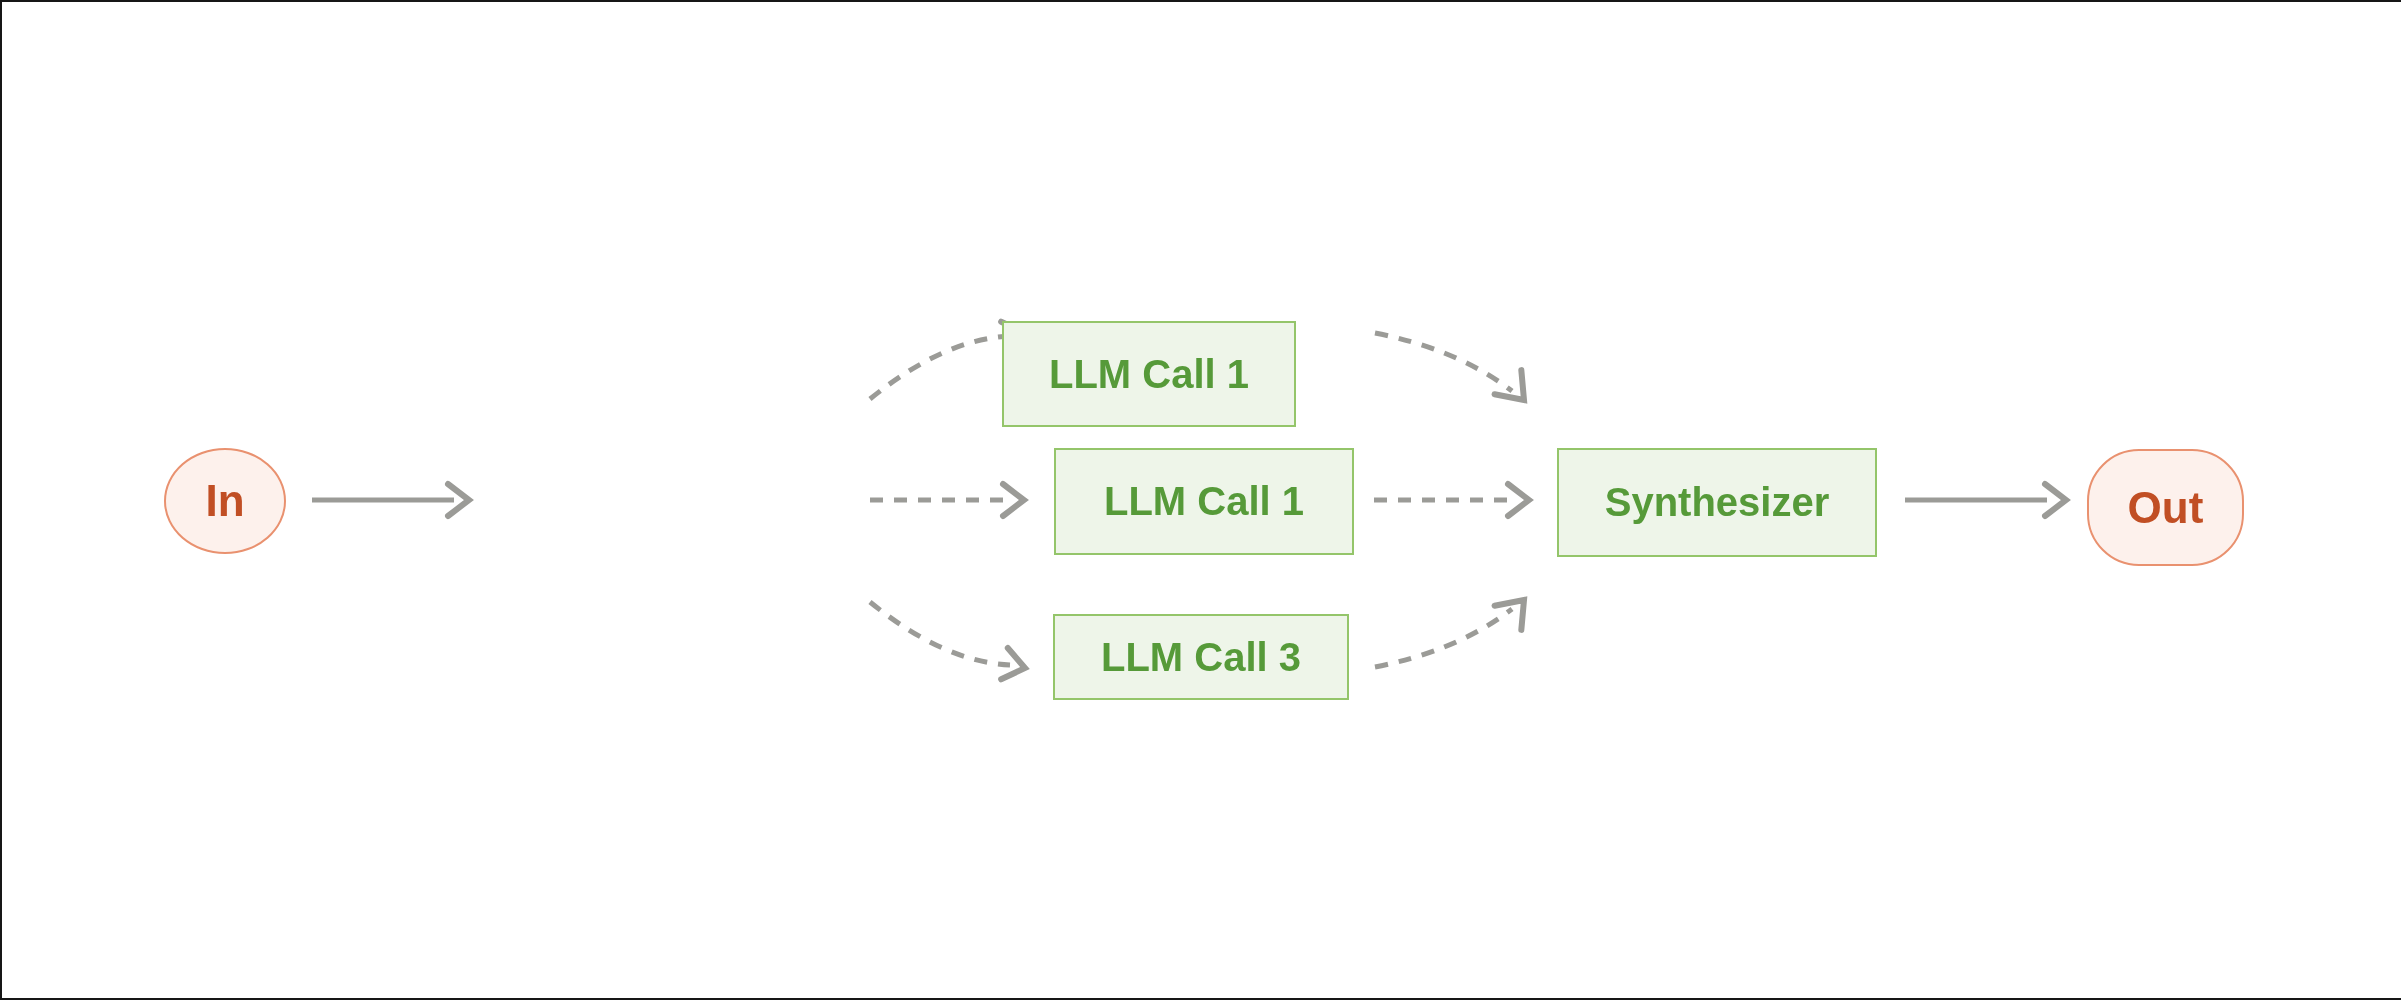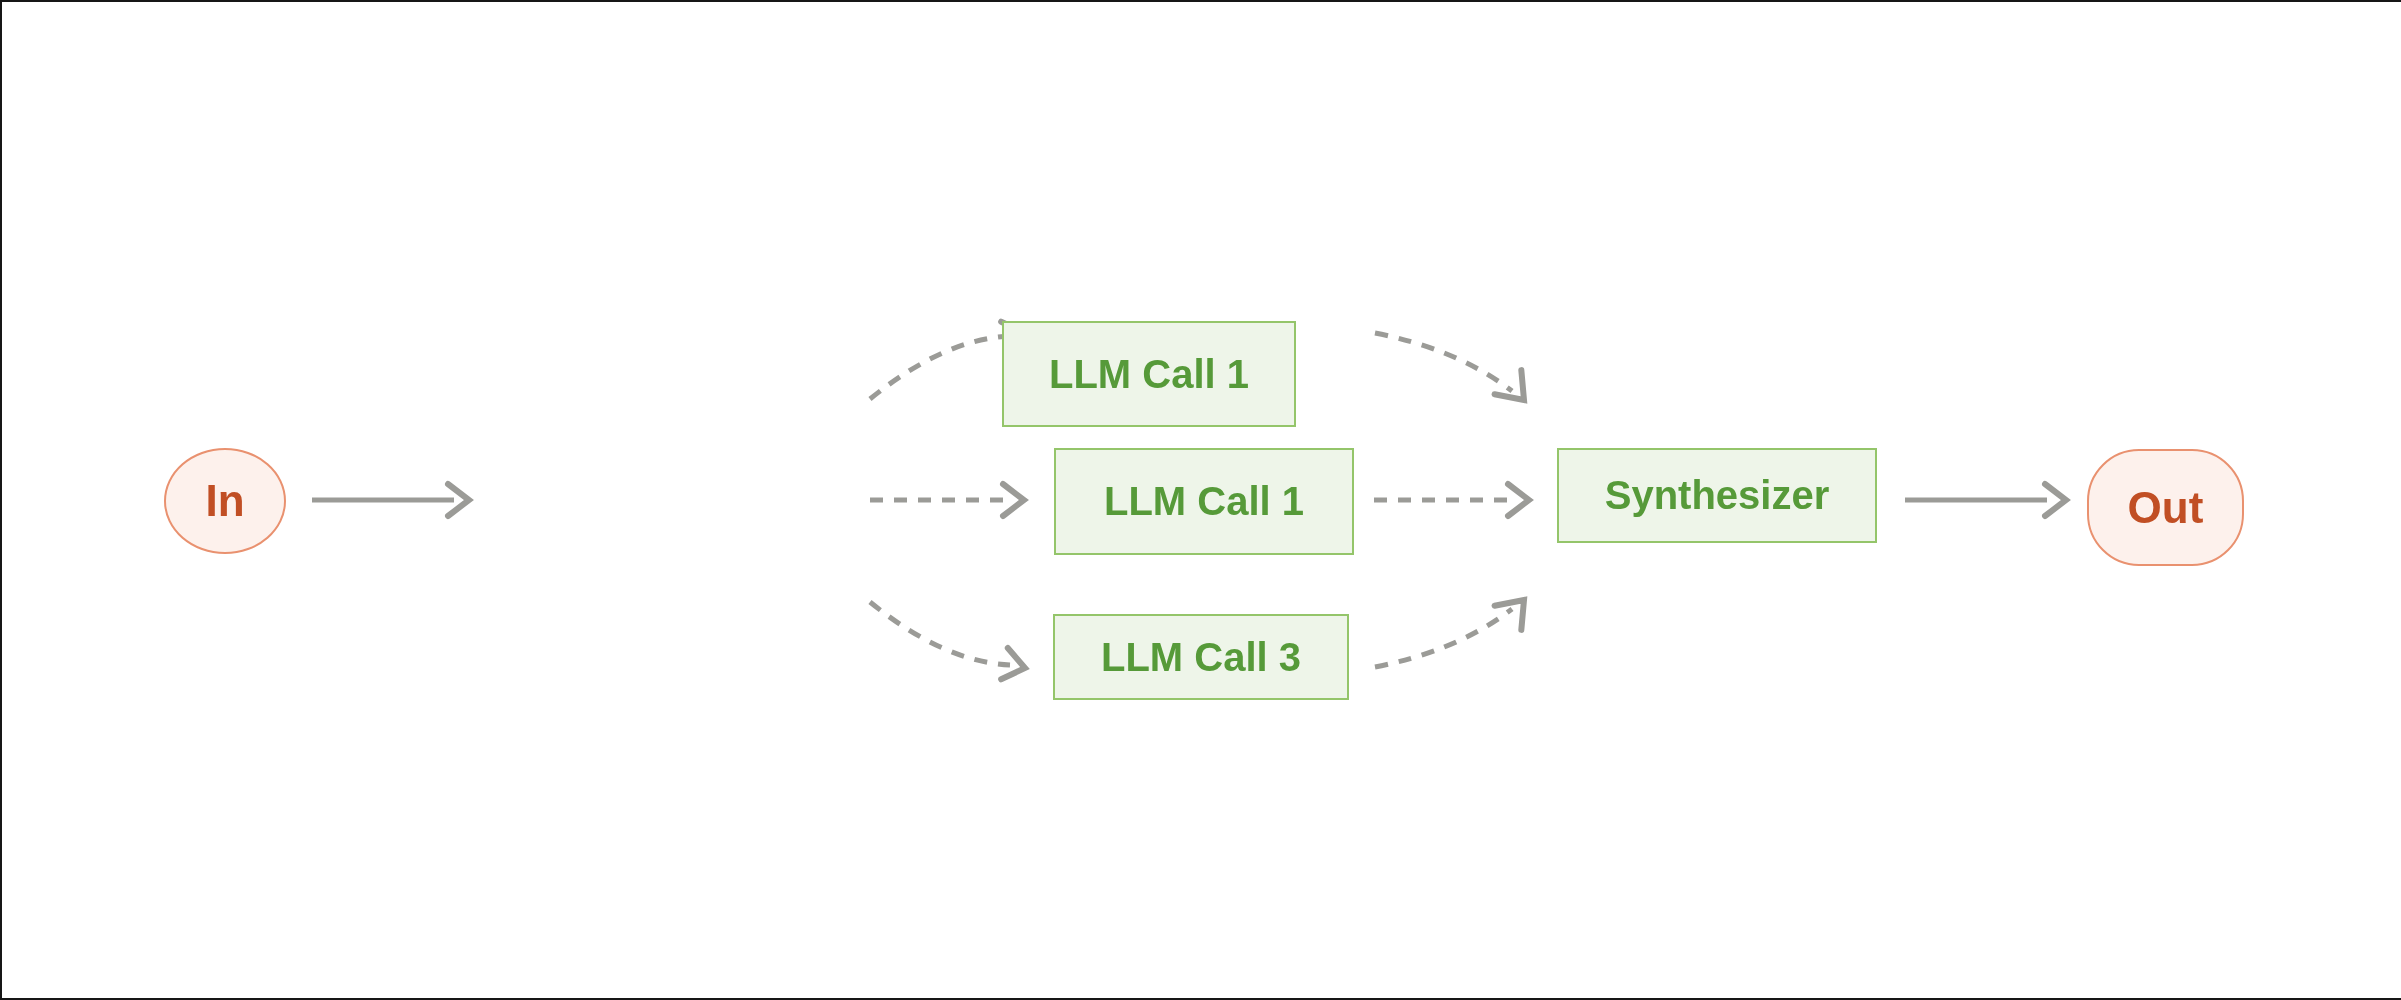--- a/index.html
+++ b/index.html
@@ -44,21 +44,21 @@
     background: var(--terminal-fill, #fdf1ec);
     border: 2px solid var(--terminal-border, #e9916f);
     color: var(--terminal-text, #c14f24);
     font-size: 44px;
   }
   .node-in          { left: 162px;  top: 446px; width: 122px; height: 106px; border-radius: 50%; }
   .node-orchestrator{ left: 493px;  top: 445px; width: 347px; height: 107px; }
   .node-llm1        { left: 1000px; top: 279px; width: 294px; height: 106px; margin-top: 40px; }
   .node-llm2        { left: 1052px; top: 446px; width: 300px; height: 107px; }
   .node-llm3        { left: 1051px; top: 612px; width: 296px; height: 86px; }
-  .node-synthesizer { left: 1555px; top: 446px; width: 320px; height: 95px; }
+  .node-synthesizer { left: 1555px; top: 446px; width: 320px; height: 109px; }
   .node-out         { left: 2085px; top: 447px; width: 157px; height: 117px; border-radius: 52px; }
   .edge-line {
     stroke: var(--arrow, #9b9b97);
     stroke-width: 5;
     fill: none;
   }
   .edge-dashed {
     stroke-dasharray: 13 11;
   }
   .edge-head {

